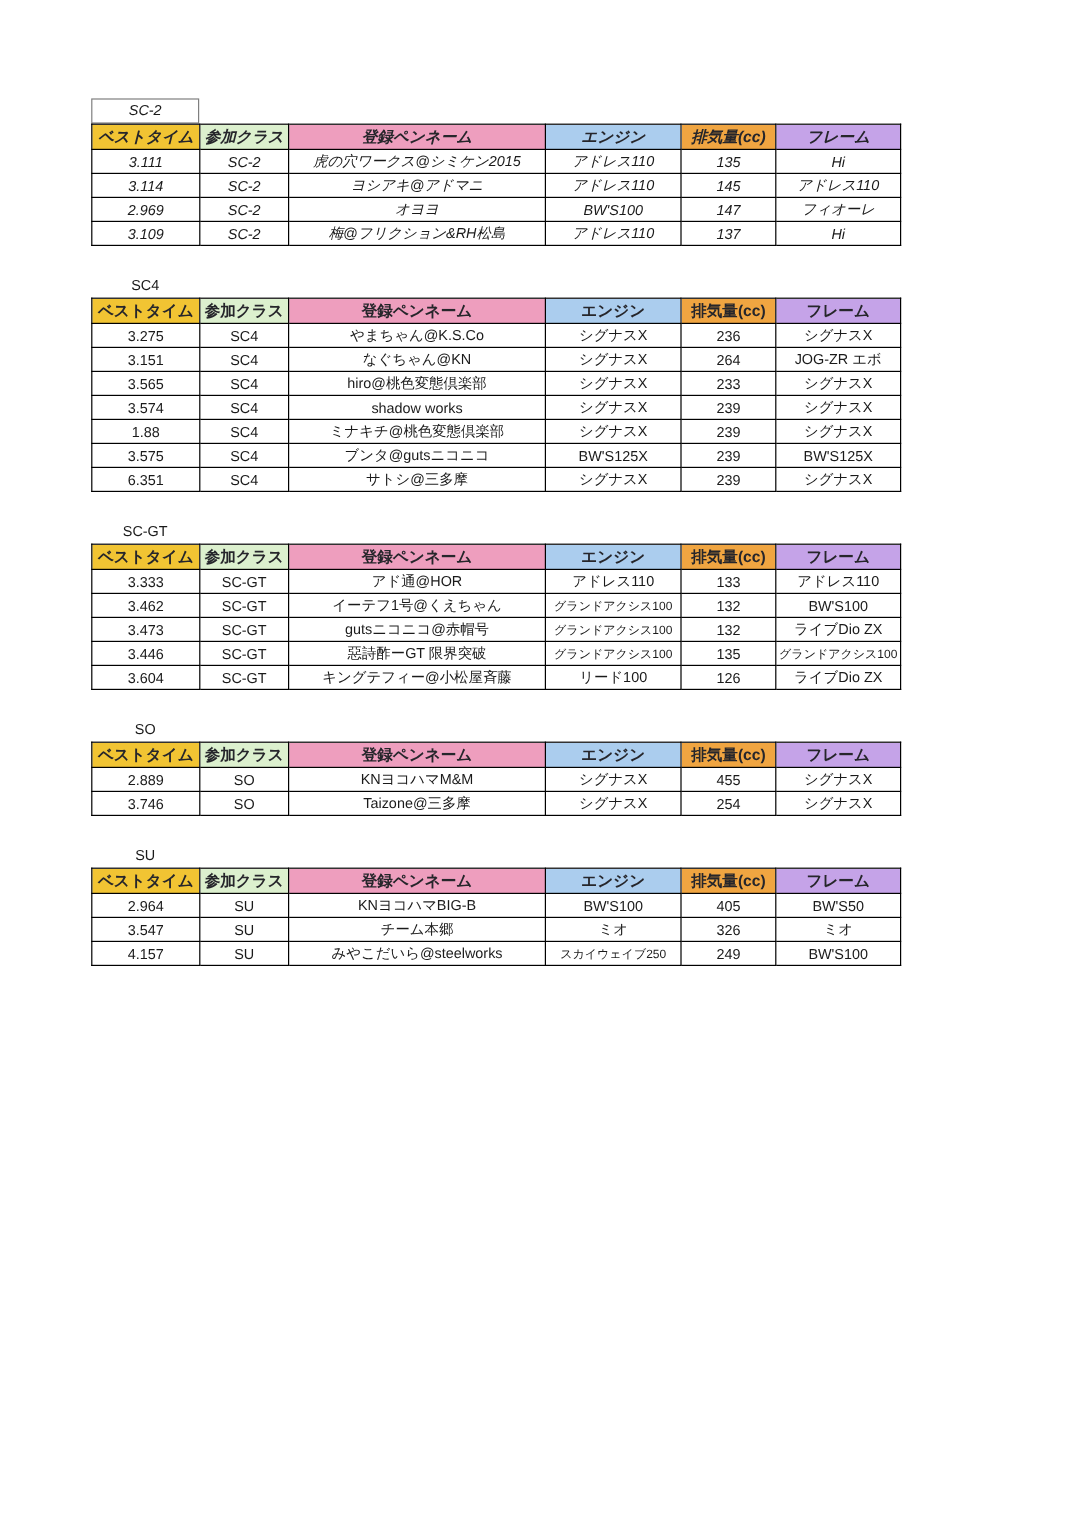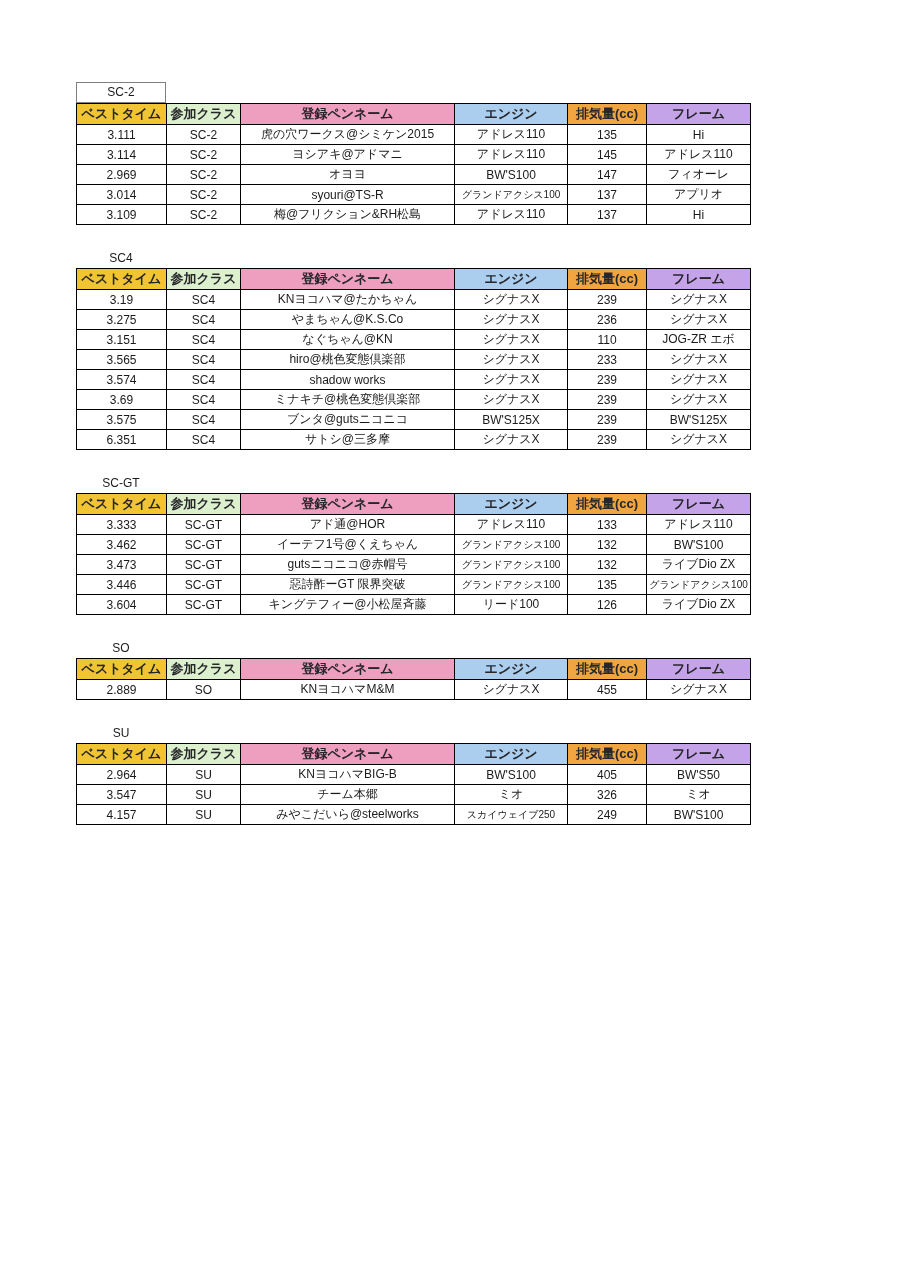--- a/index.html
+++ b/index.html
@@ -11,21 +11,21 @@
     font-family: "Liberation Sans", "DejaVu Sans", sans-serif;
     color: #111111;
   }
   .sheet {
     position: absolute;
     left: 76px;
     top: 82px;
     width: 680px;
   }
   .tbl-section { margin-top: 24px; }
-  .tbl-section:first-child { margin-top: 0; }
+  .tbl-section:first-child { margin-top: 0; font-style: italic; }
 
   .label {
     width: 90px;
     height: 19px;
     line-height: 19px;
     text-align: center;
     font-size: 12px;
     color: #1a1a1a;
     box-sizing: border-box;
   }
@@ -109,28 +109,20 @@
             </tr>
             <tr>
               <td>2.969</td>
               <td>SC-2</td>
               <td>オヨヨ</td>
               <td>BW'S100</td>
               <td>147</td>
               <td>フィオーレ</td>
             </tr>
             <tr>
-              <td>3.014</td>
-              <td>SC-2</td>
-              <td>syouri@TS-R</td>
-              <td class="shrink">グランドアクシス100</td>
-              <td>137</td>
-              <td>アプリオ</td>
-            </tr>
-            <tr>
               <td>3.109</td>
               <td>SC-2</td>
               <td>梅@フリクション&amp;RH松島</td>
               <td>アドレス110</td>
               <td>137</td>
               <td>Hi</td>
             </tr>
           </tbody>
     </table>
   </section>
@@ -151,61 +143,53 @@
               <th style="background: rgb(241, 196, 51);">ベストタイム</th>
               <th style="background: rgb(220, 240, 206);">参加クラス</th>
               <th style="background: rgb(238, 158, 190);">登録ペンネーム</th>
               <th style="background: rgb(171, 205, 238);">エンジン</th>
               <th style="background: rgb(240, 165, 65);">排気量(cc)</th>
               <th style="background: rgb(197, 163, 232);">フレーム</th>
             </tr>
       </thead>
       <tbody>
             <tr>
-              <td>3.19</td>
-              <td>SC4</td>
-              <td>KNヨコハマ@たかちゃん</td>
+              <td>3.275</td>
+              <td>SC4</td>
+              <td>やまちゃん@K.S.Co</td>
+              <td>シグナスX</td>
+              <td>236</td>
+              <td>シグナスX</td>
+            </tr>
+            <tr>
+              <td>3.151</td>
+              <td>SC4</td>
+              <td>なぐちゃん@KN</td>
+              <td>シグナスX</td>
+              <td>264</td>
+              <td>JOG-ZR エボ</td>
+            </tr>
+            <tr>
+              <td>3.565</td>
+              <td>SC4</td>
+              <td>hiro@桃色変態倶楽部</td>
+              <td>シグナスX</td>
+              <td>233</td>
+              <td>シグナスX</td>
+            </tr>
+            <tr>
+              <td>3.574</td>
+              <td>SC4</td>
+              <td>shadow works</td>
               <td>シグナスX</td>
               <td>239</td>
               <td>シグナスX</td>
             </tr>
             <tr>
-              <td>3.275</td>
-              <td>SC4</td>
-              <td>やまちゃん@K.S.Co</td>
-              <td>シグナスX</td>
-              <td>236</td>
-              <td>シグナスX</td>
-            </tr>
-            <tr>
-              <td>3.151</td>
-              <td>SC4</td>
-              <td>なぐちゃん@KN</td>
-              <td>シグナスX</td>
-              <td>110</td>
-              <td>JOG-ZR エボ</td>
-            </tr>
-            <tr>
-              <td>3.565</td>
-              <td>SC4</td>
-              <td>hiro@桃色変態倶楽部</td>
-              <td>シグナスX</td>
-              <td>233</td>
-              <td>シグナスX</td>
-            </tr>
-            <tr>
-              <td>3.574</td>
-              <td>SC4</td>
-              <td>shadow works</td>
-              <td>シグナスX</td>
-              <td>239</td>
-              <td>シグナスX</td>
-            </tr>
-            <tr>
-              <td>3.69</td>
+              <td>1.88</td>
               <td>SC4</td>
               <td>ミナキチ@桃色変態倶楽部</td>
               <td>シグナスX</td>
               <td>239</td>
               <td>シグナスX</td>
             </tr>
             <tr>
               <td>3.575</td>
               <td>SC4</td>
               <td>ブンタ@gutsニコニコ</td>
@@ -312,20 +296,28 @@
               <th style="background: rgb(197, 163, 232);">フレーム</th>
             </tr>
       </thead>
       <tbody>
             <tr>
               <td>2.889</td>
               <td>SO</td>
               <td>KNヨコハマM&amp;M</td>
               <td>シグナスX</td>
               <td>455</td>
+              <td>シグナスX</td>
+            </tr>
+            <tr>
+              <td>3.746</td>
+              <td>SO</td>
+              <td>Taizone@三多摩</td>
+              <td>シグナスX</td>
+              <td>254</td>
               <td>シグナスX</td>
             </tr>
           </tbody>
     </table>
   </section>
 
   <section class="tbl-section">
     <div class="label">SU</div>
     <table class="grid">
       <colgroup>

